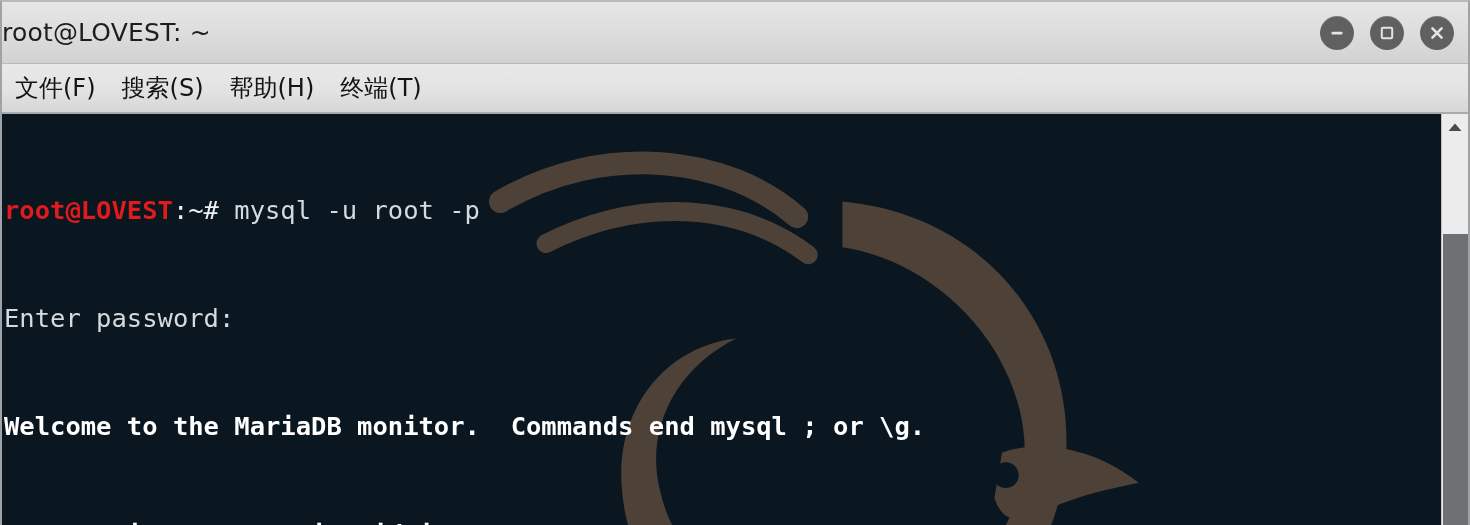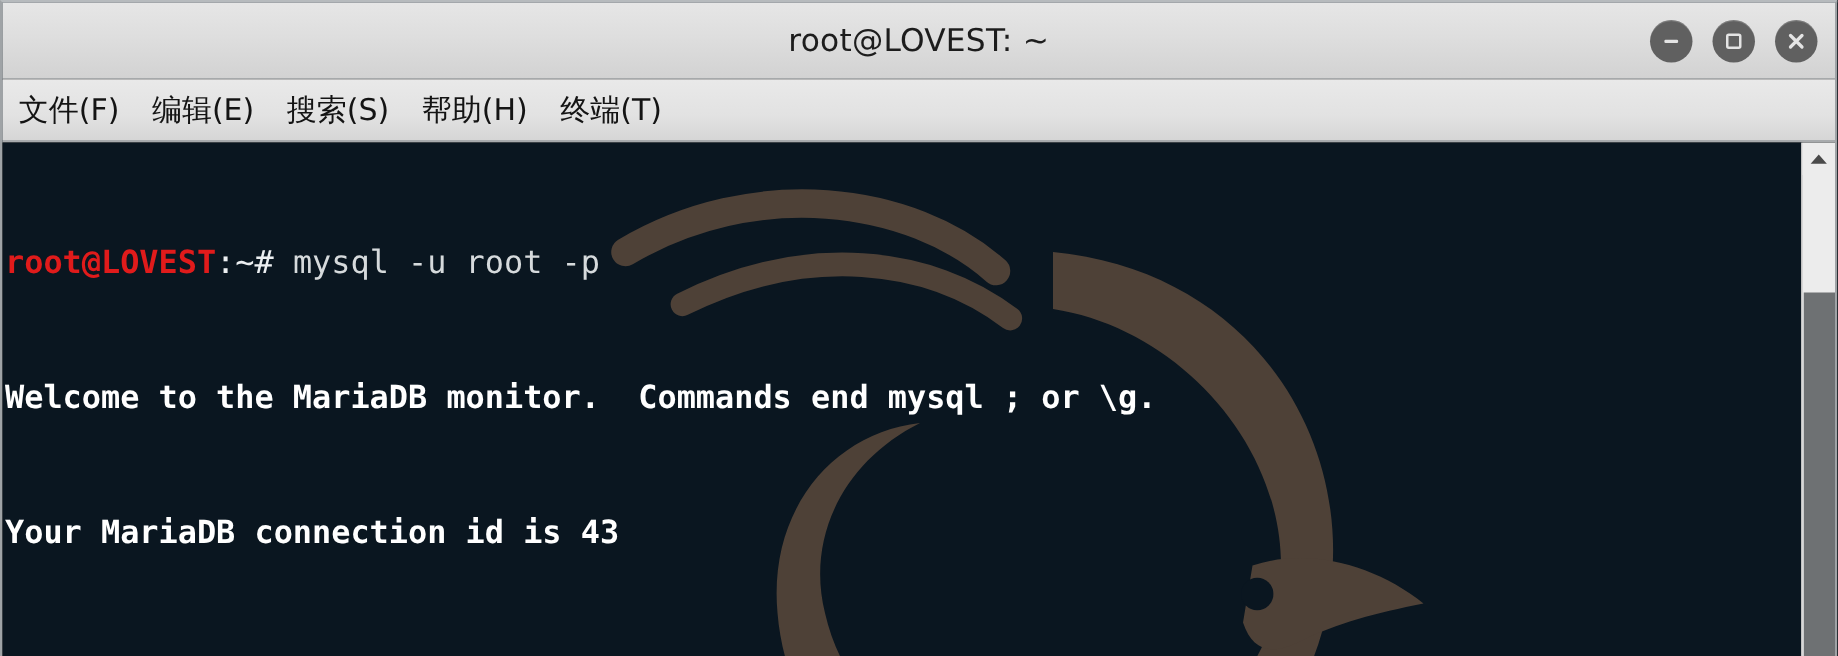--- a/index.html
+++ b/index.html
@@ -19,21 +19,21 @@
     border-top: 2px solid #b6babd;
   }
 
   
   .titlebar {
     position: relative;
     height: 62px;
     flex: 0 0 62px;
     background: linear-gradient(to bottom, #e6e6e6 0%, #dedede 45%, #d2d2d2 100%);
     border-bottom: 1px solid #b9b9b9;
-    display: flex; align-items: center; justify-content: center;
+    display: flex; align-items: center; 
   }
   .title-text {
     font-family: "DejaVu Sans", sans-serif;
     font-size: 25px;
     font-weight: 400;
     color: #1d1d1d;
     letter-spacing: 0.2px;
     user-select: none;
   }
   .win-buttons {
@@ -67,21 +67,21 @@
     white-space: nowrap;
     user-select: none;
   }
 
   
   .term-area {
     position: relative;
     flex: 1 1 auto;
     display: flex;
     overflow: hidden;
-    background: #404040;
+    background: #701a75;
   }
   .term {
     position: relative;
     flex: 1 1 auto;
     overflow: hidden;
     background: #0a1620;
   }
   .dragon {
     position: absolute;
     left: 430px; top: -110px;
@@ -159,21 +159,20 @@
             <path d="M4.4 4.4 L13.6 13.6 M13.6 4.4 L4.4 13.6" stroke="#e4e4e4" stroke-width="2.6" stroke-linecap="round"></path>
           </svg>
         </span>
       </div>
 
     </div>
   </div>
 
   <div class="menubar">
     <div class="menu-item">文件(F)</div>
-    <div class="menu-item">编辑(E)</div>
     <div class="menu-item">搜索(S)</div>
     <div class="menu-item">帮助(H)</div>
     <div class="menu-item">终端(T)</div>
   </div>
 
   <div class="term-area">
 
     <div class="term">
 
       <svg class="dragon" viewBox="0 0 200 200">
@@ -187,20 +186,21 @@
                  C136 162 156 140 156 118 C156 92 134 68 108 64 Z" fill="#4e4137"></path>
         <path d="M150 118 C162 114 176 118 186 126 C176 128 168 130 160 134
                  C154 137 150 136 148 130 Z" fill="#4e4137"></path>
         <path d="M152 140 C162 144 172 152 178 162 C166 158 156 156 148 156 Z" fill="#4e4137"></path>
         <circle cx="151" cy="124" r="3.4" fill="#0a1620"></circle>
         <path d="M96 176 C92 186 86 194 76 199 L60 199 C74 192 84 186 90 176 Z" fill="#4e4137"></path>
       </svg>
 
       <div class="term-text">
         <div class="line"><span class="c-red">root@LOVEST</span><span class="c-white">:~# </span><span class="c-dim">mysql -u root -p</span></div>
+        <div class="line c-dim">Enter password:</div>
         <div class="line c-bold">Welcome to the MariaDB monitor.  Commands end mysql ; or \g.</div>
         <div class="line c-bold">Your MariaDB connection id is 43</div>
         
         
         
         
         
         
         
       </div>

